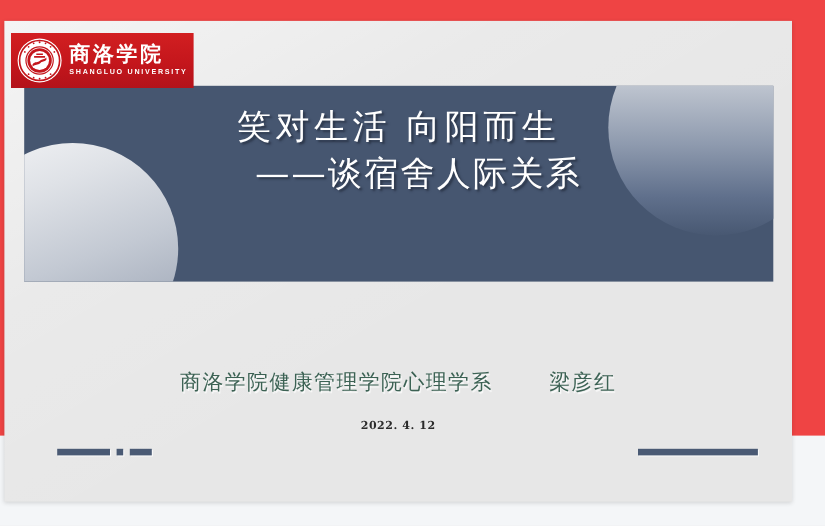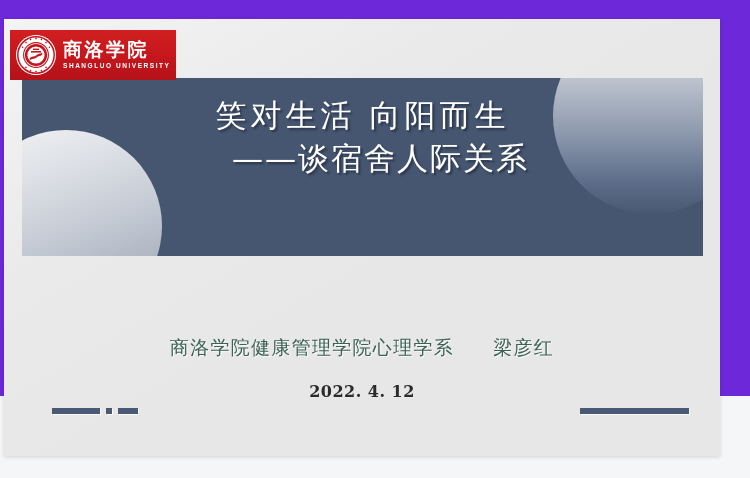--- a/index.html
+++ b/index.html
@@ -12,21 +12,21 @@
     overflow: hidden;
     background: #f4f6f8;
     font-family: "Liberation Sans", sans-serif;
   }
 
   
   #viewer {
     position: relative;
     width: 750px;
     height: 396px;
-    background: #6d28d9;
+    background: #ef4444;
   }
 
   
   #slide {
     position: absolute;
     left: 4px;
     top: 19px;
     width: 716px;
     height: 437px;
     background: #e7e7e7;
@@ -147,39 +147,39 @@
   }
 
   
   #presenter {
     position: absolute;
     left: 0;
     right: 0;
     top: 316px;
     text-align: center;
     color: #3c6254;
-    font-family: Liberation Sans, sans-serif;
+    font-family: Liberation Mono, monospace;
     font-size: 19px;
     letter-spacing: 1.3px;
     text-shadow: 1px 1px 1px rgba(255,255,255,0.85);
     z-index: 4;
     white-space: nowrap;
   }
   #presenter-gap { display: inline-block; width: 26px; }
 
   #date {
     position: absolute;
     left: 0;
     right: 0;
     top: 363px;
     text-align: center;
     color: #2b2b2b;
     font-family: "DejaVu Serif", "Liberation Serif", serif;
     font-weight: 700;
-    font-size: 16px;
+    font-size: 10px;
     letter-spacing: 0.5px;
     z-index: 4;
   }
 
   
   .deco-bar {
     position: absolute;
     background: #4a5a74;
     box-shadow: 1px 1px 0 rgba(255,255,255,0.8);
     z-index: 4;

